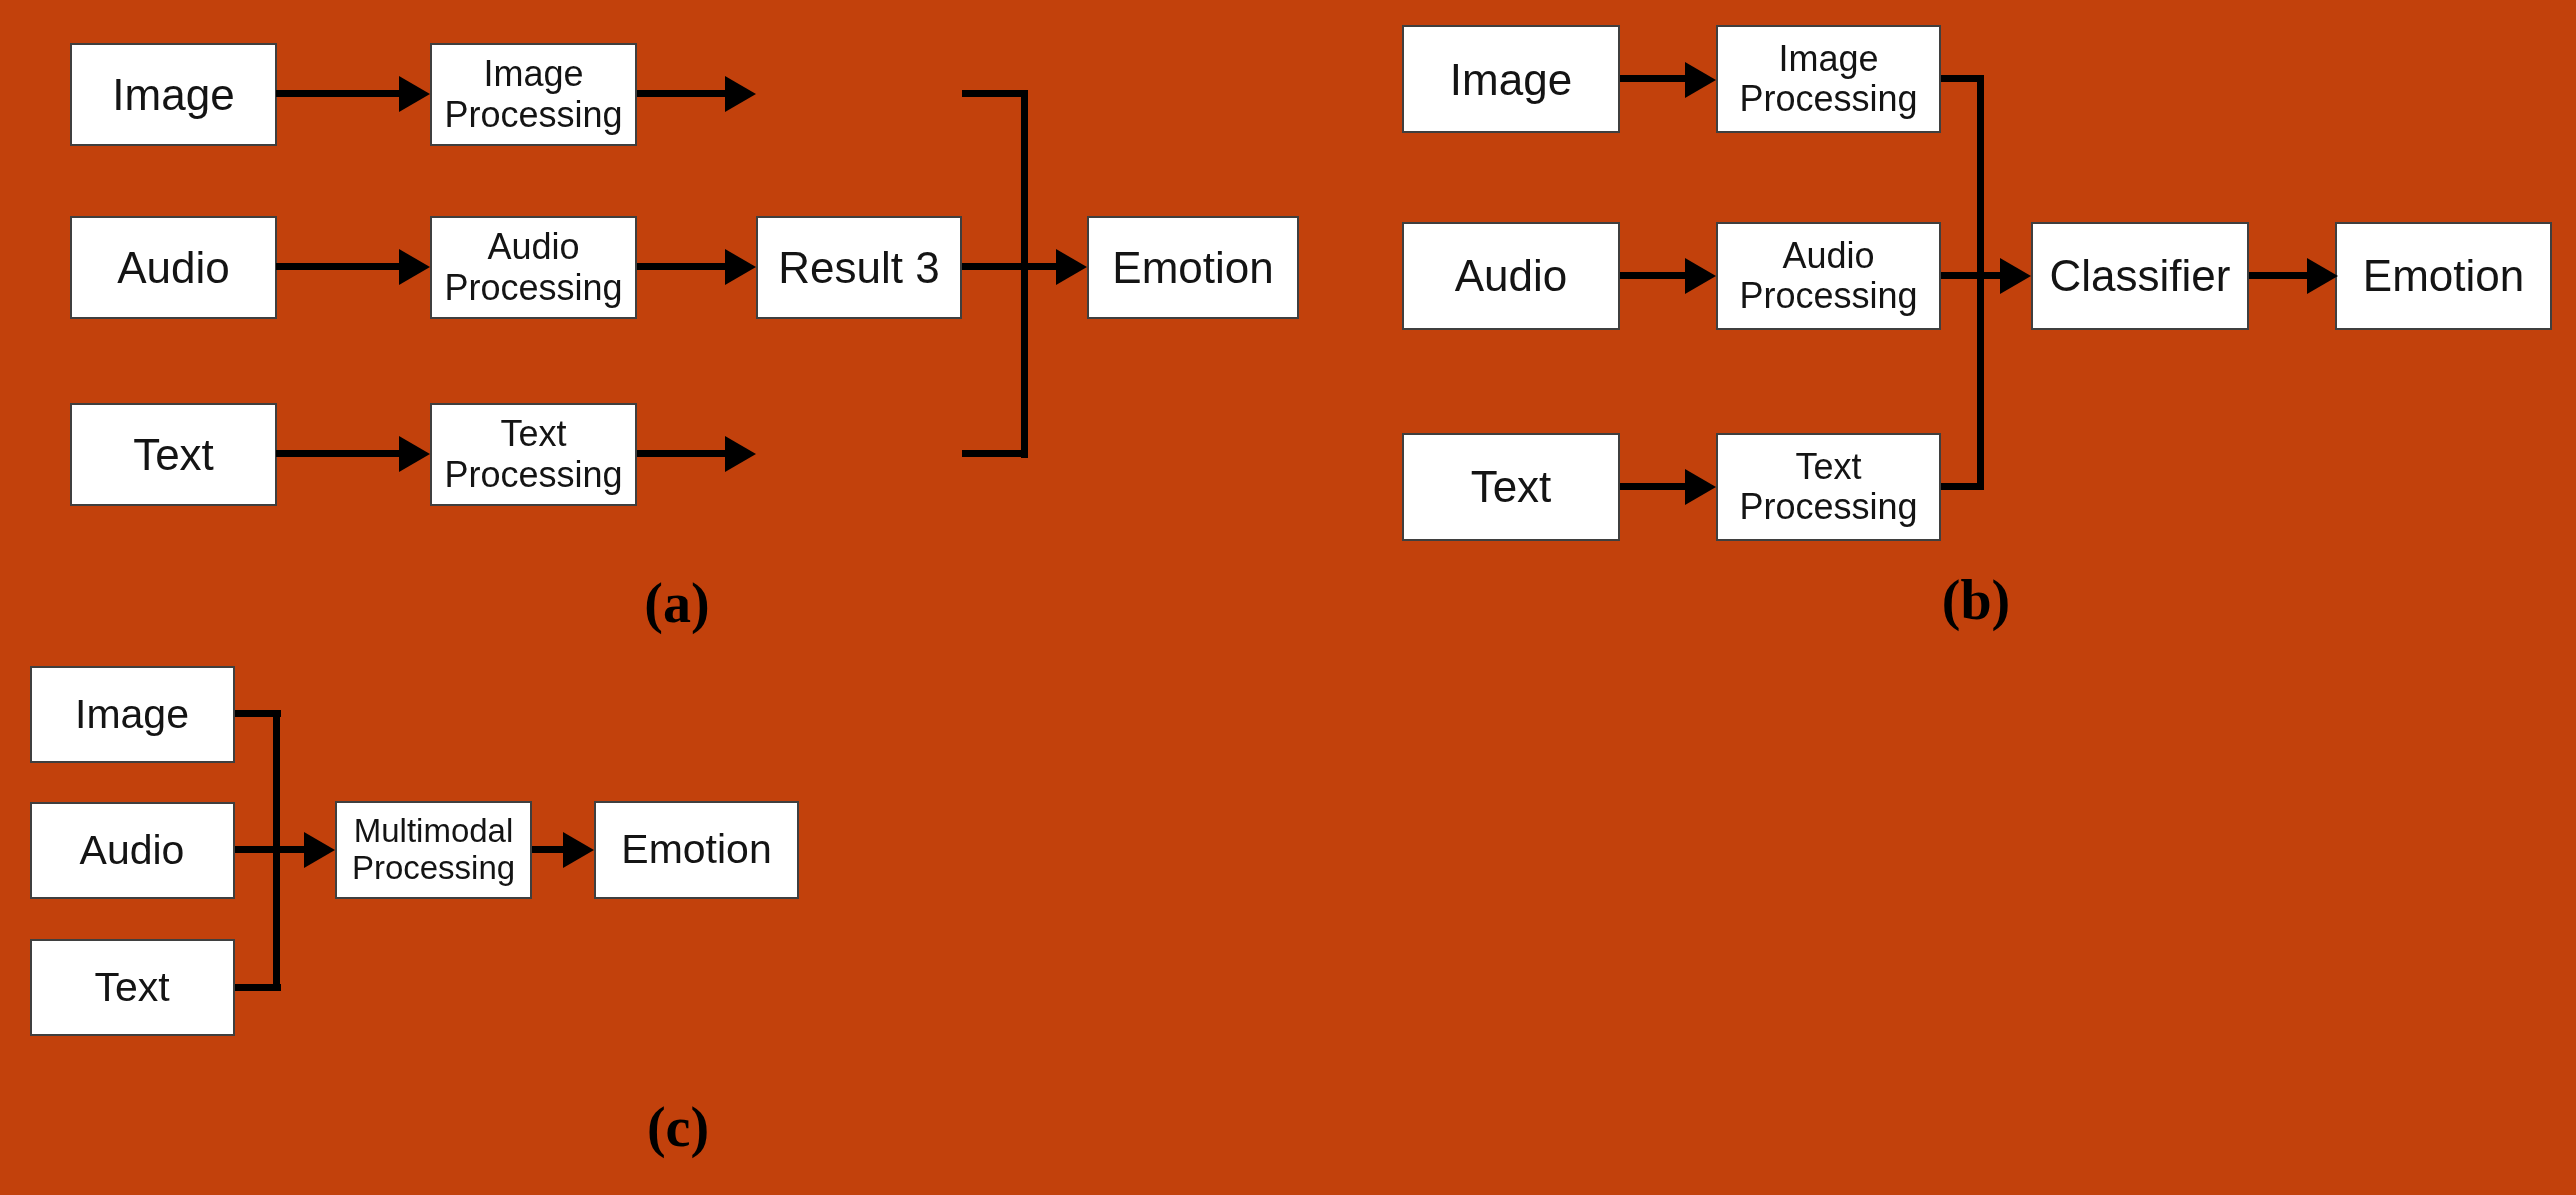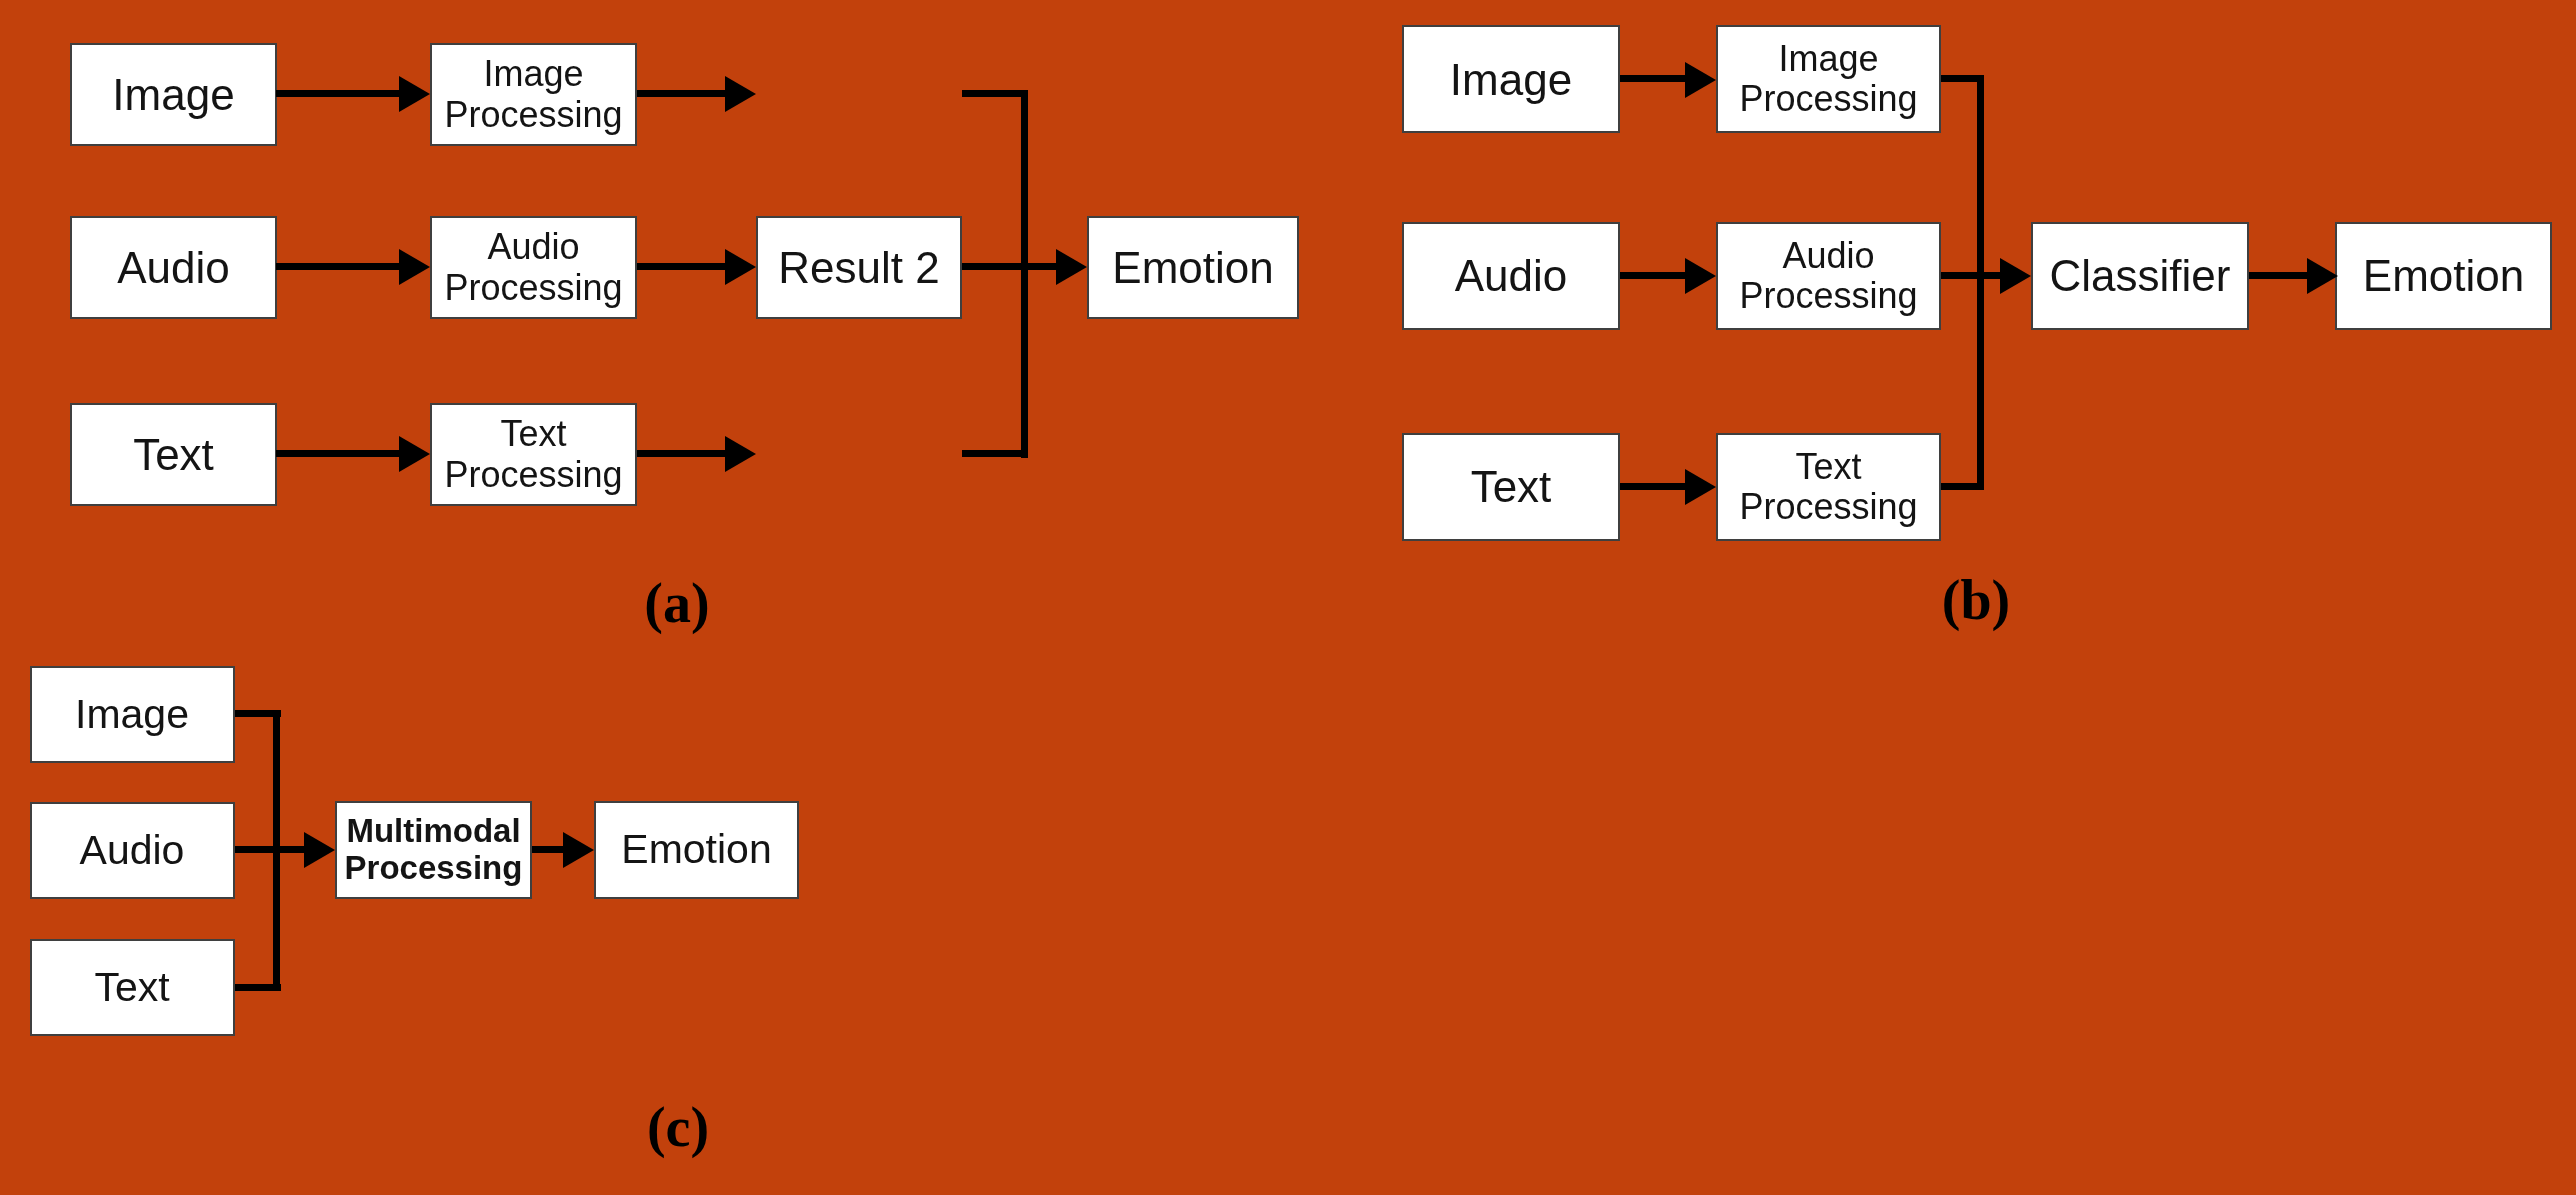--- a/index.html
+++ b/index.html
@@ -19,21 +19,21 @@
     flex-direction:column;
     align-items:center;
     justify-content:center;
     text-align:center;
     color:#141414;
     font-size:44px;
     line-height:1.12;
   }
   .box.two{font-size:36px;}
   .box.small{font-size:41px;}
-  .box.msmall{font-size:33px;font-weight:bold;}
+  .box.msmall{font-size:33px;}
   .hline,.vline{position:absolute;background:#000000;}
   .hline{height:7.4px;}
   .vline{width:7.4px;}
   .ah{
     position:absolute;
     width:0;height:0;
     border-top:18px solid transparent;
     border-bottom:18px solid transparent;
     border-left:31px solid #000000;
   }
@@ -69,21 +69,21 @@
   <div class="box two" style="left:430px;top:216px;width:207px;height:103px">
     <span>Audio</span>
     <span>Processing</span>
   </div>
   <div class="box two" style="left:430px;top:403px;width:207px;height:103px">
     <span>Text</span>
     <span>Processing</span>
   </div>
 
   <div class="box" style="left:756px;top:216px;width:206px;height:103px">
-      <span>Result 2</span>
+      <span>Result 3</span>
     </div>
 
   <div class="box" style="left:1087px;top:216px;width:212px;height:103px">
       <span>Emotion</span>
     </div>
 
   <div class="hline" style="left:276px;top:90px;width:124px"></div>
   <div class="ah" style="left:399px;top:76px"></div>
   <div class="hline" style="left:276px;top:263px;width:124px"></div>
   <div class="ah" style="left:399px;top:249px"></div>

